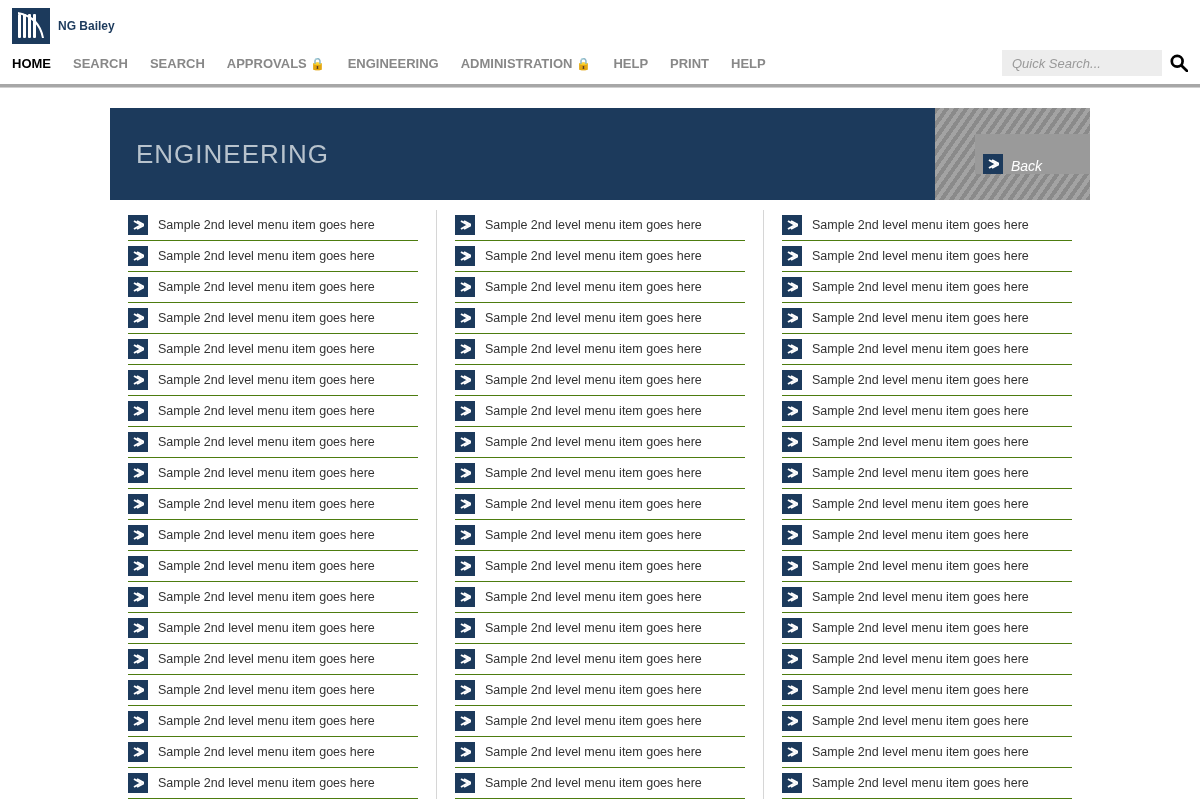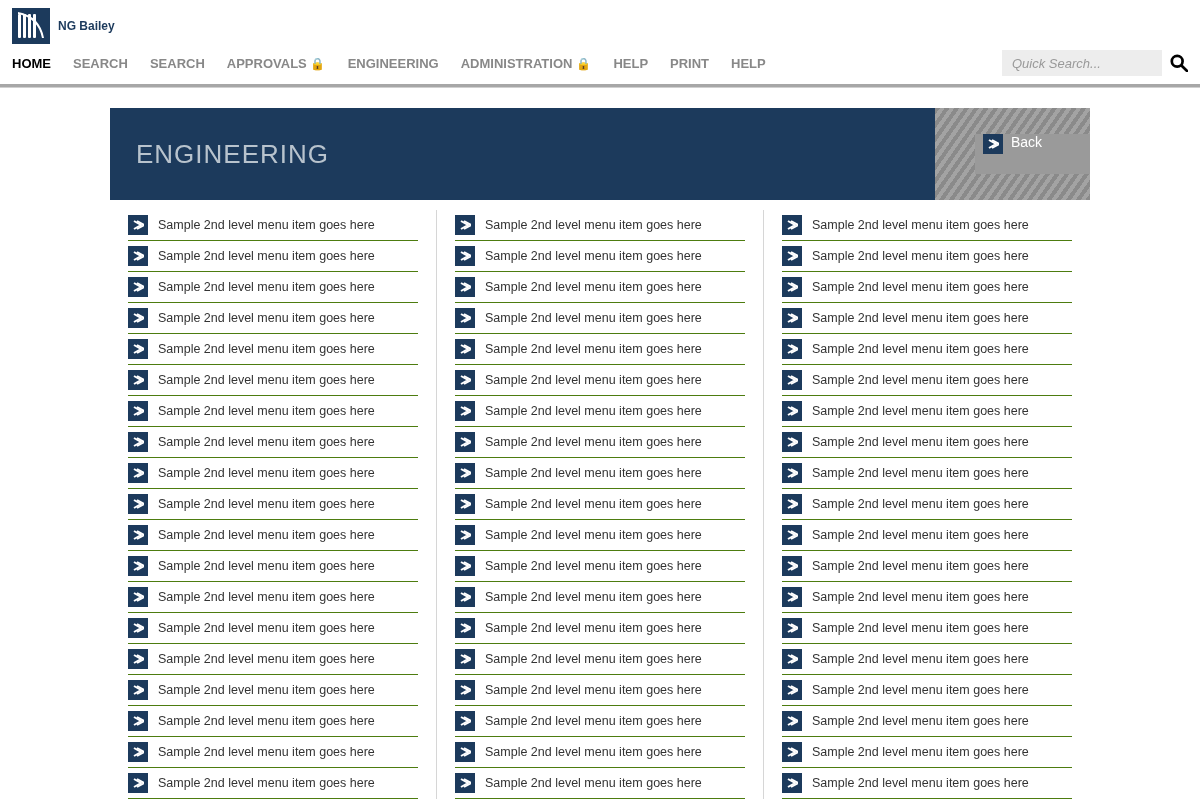--- a/index.html
+++ b/index.html
@@ -98,22 +98,23 @@
     background-image: repeating-linear-gradient(
       125deg,
       #8a8a8a 0, #8a8a8a 4px,
       #a3a3a3 4px, #a3a3a3 8px
     );
   }
   .back-inner {
     position: absolute;
     background: #9a9a9a;
     left: 40px; right: 0px; top: 26px; bottom: 26px;
-    display: flex; align-items: flex-start; gap: 8px;
+    display: flex; align-items: flex-end; gap: 8px;
     padding-left: 8px;
+    font-style: italic;
   }
   .arrow-box {
     width: 20px; height: 20px;
     background: #1c3a5c;
     display: flex; align-items: center; justify-content: center;
     flex-shrink: 0;
   }
   .arrow-box svg { width: 12px; height: 12px; }
   .back-label { color: #fff; font-size: 14px; }
   

